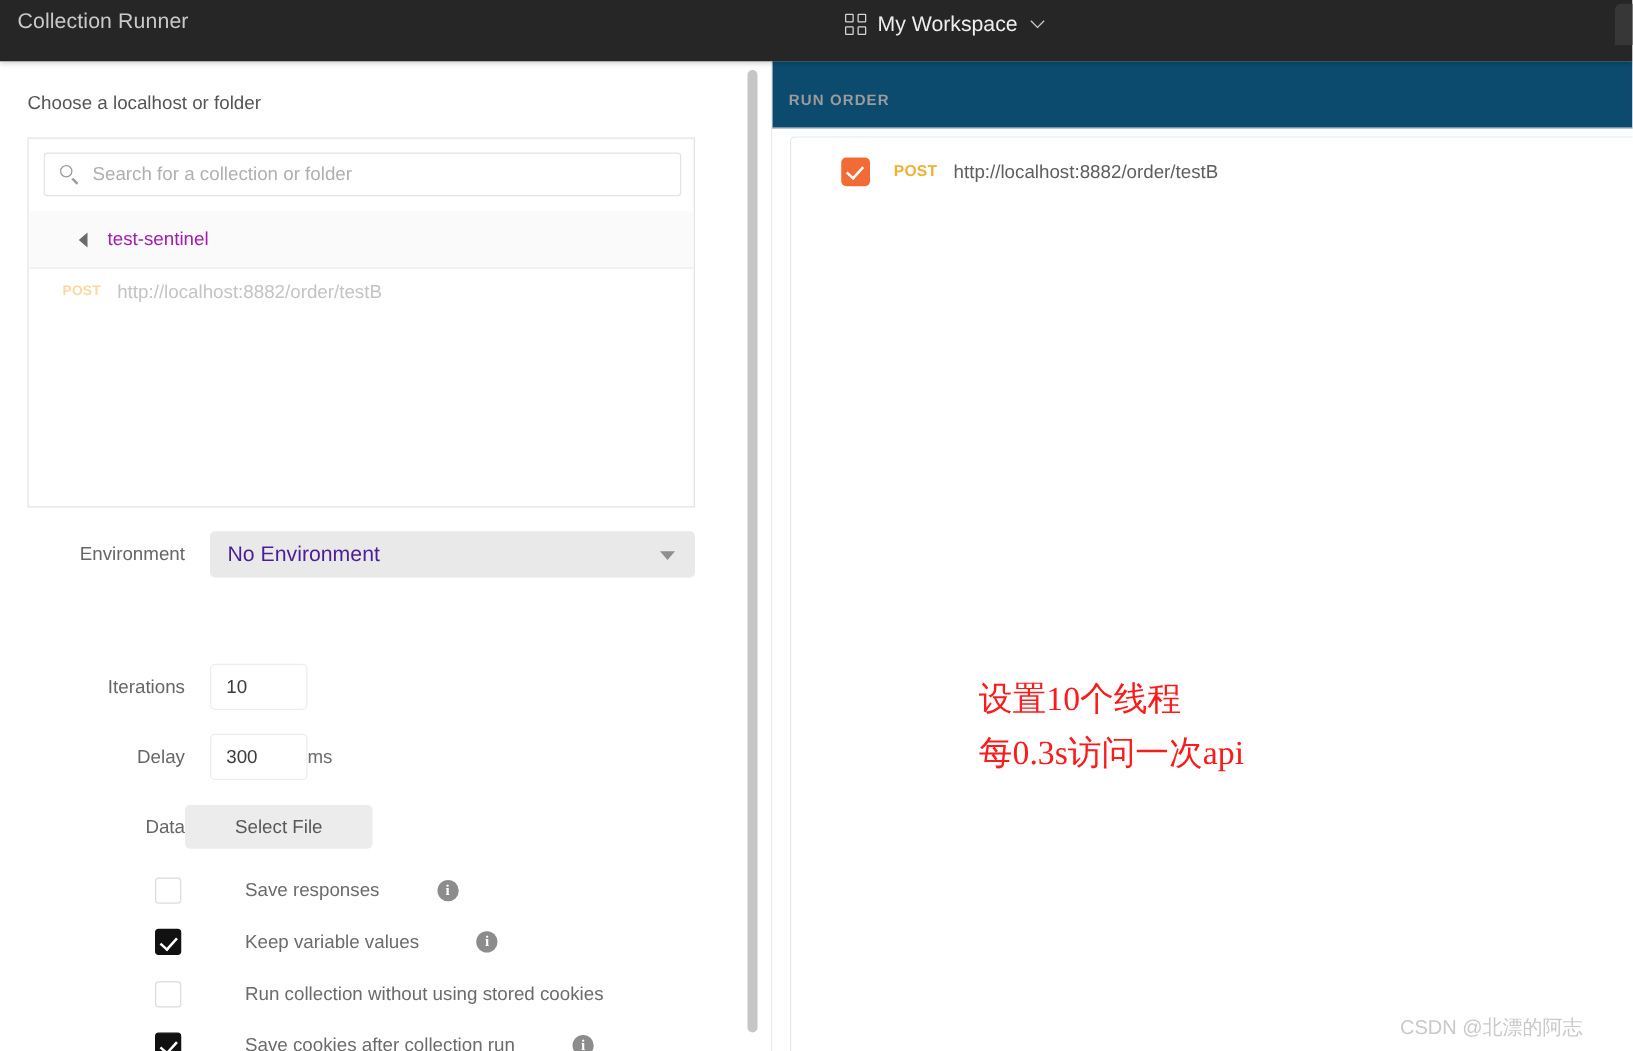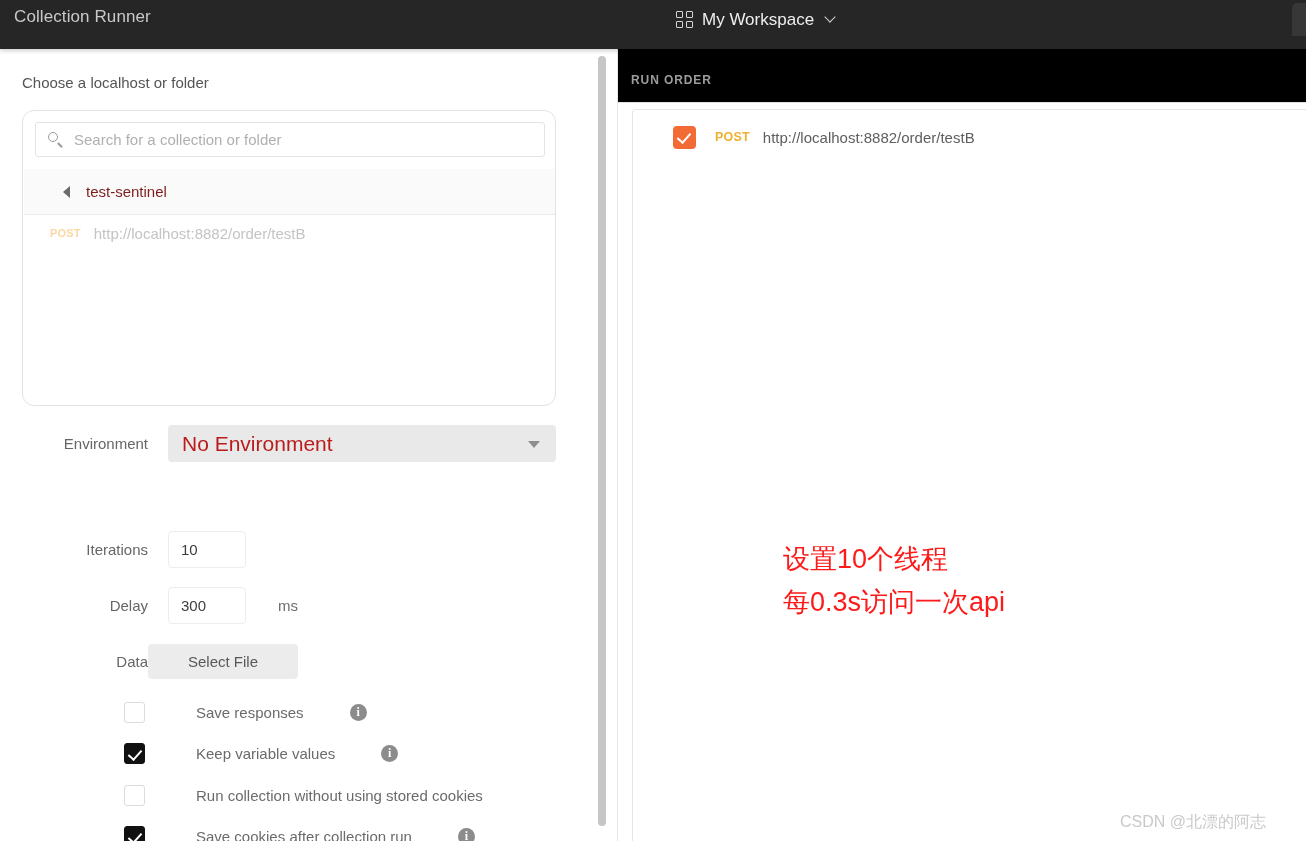--- a/index.html
+++ b/index.html
@@ -102,21 +102,21 @@
     font-size: 15px;
     color: #555555;
     white-space: nowrap;
   }
 
   .collection-box {
     position: absolute;
     left: 22px; top: 61px;
     width: 534px; height: 296px;
     border: 1px solid #e3e3e3;
-    border-radius: 12px;
+    border-radius: 0;
     box-sizing: border-box;
     background: #fff;
     overflow: hidden;
   }
   .search-wrap {
     position: absolute;
     left: 12px; top: 11px;
     width: 510px; height: 35px;
     border: 1px solid #e3e3e3;
     border-radius: 3px;
@@ -176,21 +176,21 @@
     width: 0; height: 0;
     margin-left: 39px;
     margin-right: 16px;
     border-top: 6px solid transparent;
     border-bottom: 6px solid transparent;
     border-right: 7px solid #6b6b6b;
     flex: none;
   }
   .folder-name {
     font-size: 15px;
-    color: #7f1d1d;
+    color: #a21caf;
     white-space: nowrap;
   }
 
   .req-row {
     position: absolute;
     left: 1px; top: 105px;
     width: 532px; height: 34px;
     display: flex;
     align-items: center;
   }
@@ -227,22 +227,22 @@
     margin-left: 20px;
     width: 388px; height: 37px;
     background: #e9e9e9;
     border-radius: 4px;
     position: relative;
     display: flex;
     align-items: center;
   }
   .env-select .val {
     margin-left: 14px;
-    font-size: 21px;
-    color: #b91c1c;
+    font-size: 17px;
+    color: #4c1d95;
     white-space: nowrap;
   }
   .caret-down {
     position: absolute;
     right: 16px; top: 16px;
     width: 0; height: 0;
     border-left: 6px solid transparent;
     border-right: 6px solid transparent;
     border-top: 7px solid #8e8e8e;
   }
@@ -258,21 +258,21 @@
     border-radius: 4px;
     background: #fff;
     box-sizing: border-box;
     font-family: inherit;
     font-size: 15px;
     color: #3d3d3d;
     padding: 0 0 0 12px;
     outline: none;
   }
   .unit {
-    margin-left: 32px;
+    margin-left: 0;
     font-size: 15px;
     color: #6e6e6e;
   }
 
   .data-row { left: 0; top: 595px; }
   .data-row .flabel { width: 148px; }
   .select-file-btn {
     width: 150px; height: 35px;
     background: #ececec;
     border: none;
@@ -359,21 +359,21 @@
   .right-panel {
     position: absolute;
     left: 618px; top: 49px;
     width: 688px; height: 792px;
     background: #ffffff;
   }
   .run-order-header {
     position: absolute;
     left: 0; top: 0;
     width: 688px; height: 54px;
-    background: #000000;
+    background: #0c4a6e;
     border-bottom: 1px solid #e0e0e0;
     box-sizing: border-box;
   }
   .run-order-title {
     position: absolute;
     left: 13px; top: 24px;
     font-size: 12px;
     font-weight: bold;
     color: #9c9c9c;
     letter-spacing: 0.9px;
@@ -427,21 +427,21 @@
     white-space: nowrap;
   }
 
   
   .annotation {
     position: absolute;
     left: 783px; top: 538px;
     font-size: 27px;
     line-height: 43px;
     color: #fc1a1a;
-    font-family: Liberation Sans, sans-serif;
+    font-family: Liberation Serif, serif;
     white-space: nowrap;
   }
   .watermark {
     position: absolute;
     left: 1120px; top: 812px;
     font-size: 16px;
     color: #c9c9c9;
     white-space: nowrap;
   }
 </style>

